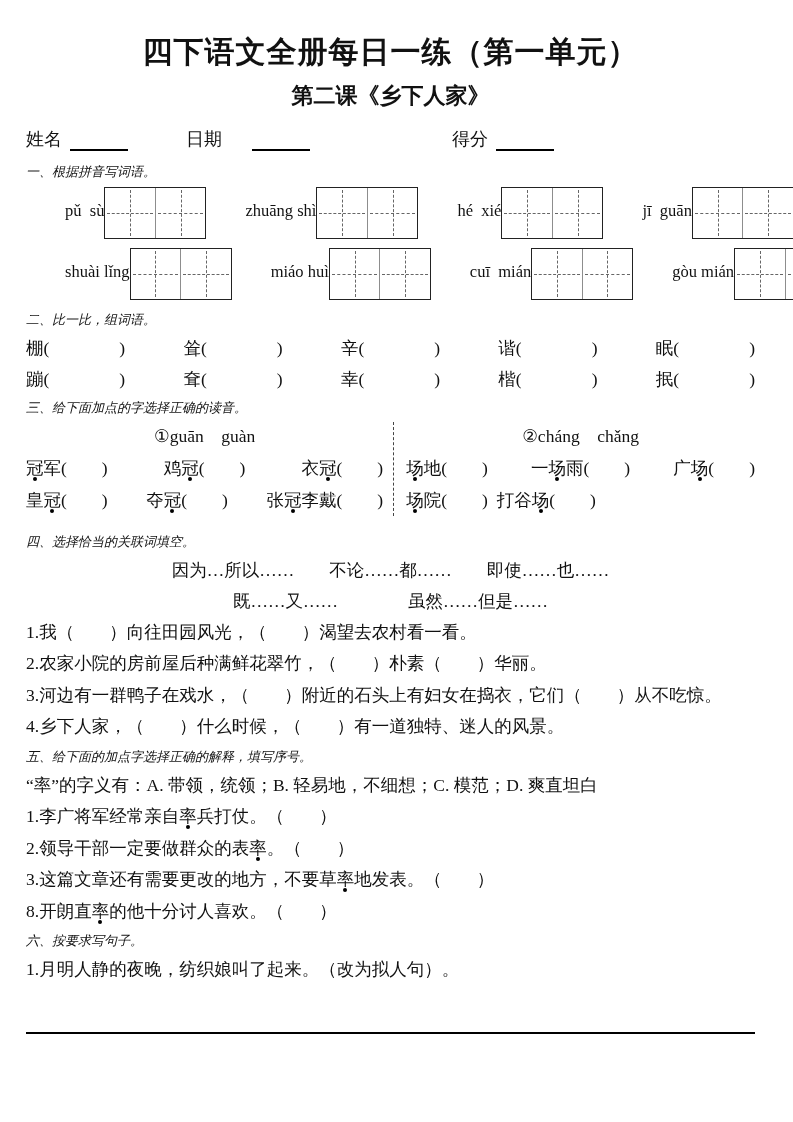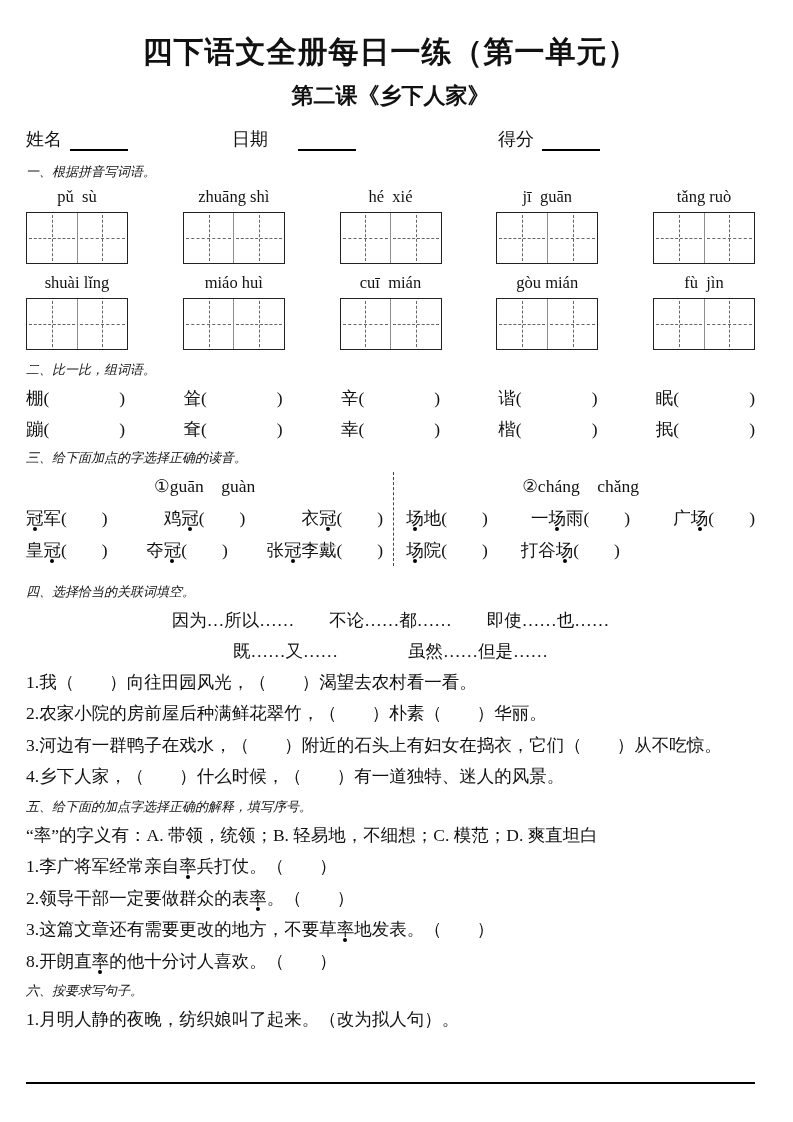--- a/index.html
+++ b/index.html
@@ -8,44 +8,44 @@
     color:#111;
     font-family:"Liberation Serif","DejaVu Serif",serif;
   }
   .page { box-sizing:border-box; width:793px; height:792px; padding:26px 38px 0 26px; }
 
   .title { font-size:30px; font-weight:bold; text-align:center; margin:6px 0 8px; letter-spacing:1px; }
   .subtitle { font-size:22px; font-weight:bold; text-align:center; margin:0 0 16px; }
 
   .fields { display:flex; align-items:flex-end; font-size:18px; margin:0 0 10px; }
   .field { display:flex; align-items:flex-end; gap:8px; }
-  .f-date { margin-left:104px;gap:30px; }
+  .f-date { margin-left:58px;gap:30px; }
   .f-score { margin-left:142px; }
   .blank { display:inline-block; width:58px; height:17px; border-bottom:2px solid #000; }
 
   .heading { font-size:13px; line-height:1.7; margin:3px 0 2px;font-style:italic; }
 
   .pinyin-row { display:flex; justify-content:space-between; margin:4px 0 9px; }
-  .pgroup { display:flex; flex-direction:column; align-items:center; }
+  .pgroup { display:flex; flex-direction:row; align-items:center;margin-left:39px; }
   .pinyin { font-size:16.5px; white-space:pre; margin-bottom:5px; }
   .wgrid { display:flex; width:102px; height:52px; border:1.6px solid #222; box-sizing:border-box; }
   .cell { flex:1; position:relative; }
   .cell + .cell { border-left:1.6px solid #8d8d8d; }
   .cell::before { content:""; position:absolute; top:2px; bottom:2px; left:50%; border-left:1px dashed #666; }
   .cell::after  { content:""; position:absolute; left:2px; right:2px; top:50%; border-top:1px dashed #666; }
 
   .pair-row { display:flex; justify-content:space-between; font-size:17.5px; line-height:1.75; }
   .pair-item { white-space:pre; }
 
   .sec3 { display:flex; margin:2px 0 15px; font-size:17.5px; }
   .col-left  { width:50.5%; box-sizing:border-box; border-right:1.6px dashed #444; padding-right:10px; }
   .col-right { width:49.5%; box-sizing:border-box; padding-left:12px; }
   .col-header { text-align:center; white-space:pre; line-height:1.7; margin-bottom:2px; }
   .read-row { display:flex; justify-content:space-between; line-height:1.8; white-space:pre;text-align:center; }
-  .read-row.loose { justify-content:flex-start; gap:33px; }
+  .read-row.loose { justify-content:flex-start; gap:9px; }
   .read-item { white-space:pre; }
 
   .dot { position:relative; }
   .dot::after { content:""; position:absolute; left:50%; bottom:-3px; width:4px; height:4px;
                 background:#000; border-radius:50%; transform:translateX(-50%); }
 
   .bank { text-align:center; white-space:pre; font-size:17.5px; line-height:1.75; }
   .sent { font-size:17.5px; line-height:1.8; margin:0; white-space:pre-wrap; }
 
   .ans-line { border-bottom:2px solid #000; height:46px; margin:0 0 4px; }

